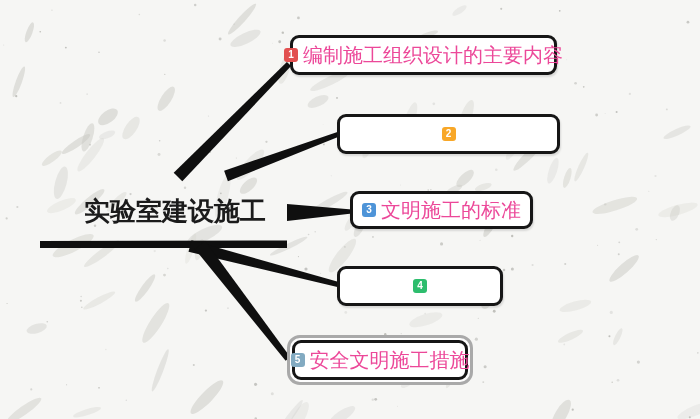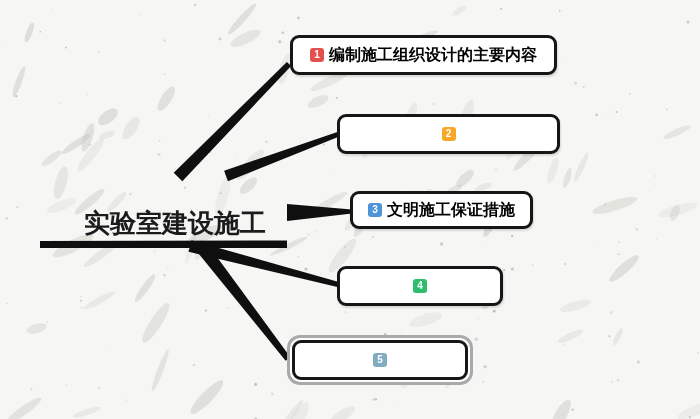--- a/index.html
+++ b/index.html
@@ -4,33 +4,33 @@
 <style>
   html,body{margin:0;padding:0;}
   body{font-family:"Liberation Sans","DejaVu Sans",sans-serif;background:#e9e9e7;}
   .canvas{
     position:relative;width:700px;height:419px;overflow:hidden;
     background:#f6f6f4;
   }
   .layer{position:absolute;left:0;top:0;width:700px;height:419px;}
   svg{display:block;}
   .topic{
-    position:absolute;left:84px;top:206px;
+    position:absolute;left:84px;top:194px;
     font-size:26px;font-weight:700;color:#1b1b1b;
     letter-spacing:0px;white-space:nowrap;cursor:default;
   }
   .node{
     position:absolute;box-sizing:border-box;
     display:flex;align-items:center;justify-content:center;gap:5px;
     background:#ffffff;border:3px solid #161616;border-radius:9px;
     padding:0 10px;white-space:nowrap;
     box-shadow:1px 2px 2px rgba(0,0,0,0.12);
     cursor:pointer;
   }
-  .node .label{font-size:16px;color:#000000;font-weight:bold;}
+  .node .label{font-size:20px;color:#ec4899;}
   .badge{
     flex:0 0 auto;width:14px;height:14px;border-radius:3px;
     color:#ffffff;font-size:10px;font-weight:700;line-height:14px;
     text-align:center;background:#888;
   }
   .n1{left:290px;top:35px;width:267px;height:40px;}
   .n2{left:337px;top:114px;width:223px;height:40px;}
   .n3{left:350px;top:191px;width:183px;height:38px;}
   .n4{left:337px;top:266px;width:166px;height:40px;}
   .ring{
@@ -265,26 +265,27 @@
     <span class="badge" style="background: rgb(226, 80, 80);">1</span>
     <span class="label">编制施工组织设计的主要内容</span>
   </div>
 
   <div class="node n2">
     <span class="badge" style="background: rgb(248, 167, 39);">2</span>
   </div>
 
   <div class="node n3">
     <span class="badge" style="background: rgb(78, 148, 216);">3</span>
-    <span class="label">文明施工保证措施</span>
+    <span class="label">文明施工的标准</span>
   </div>
 
   <div class="node n4">
     <span class="badge" style="background: rgb(45, 189, 109);">4</span>
   </div>
 
   <div class="ring">
     <div class="node">
       <span class="badge" style="background: rgb(130, 170, 193);">5</span>
+      <span class="label">安全文明施工措施</span>
     </div>
   </div>
 
 </div>
 
 </body></html>

